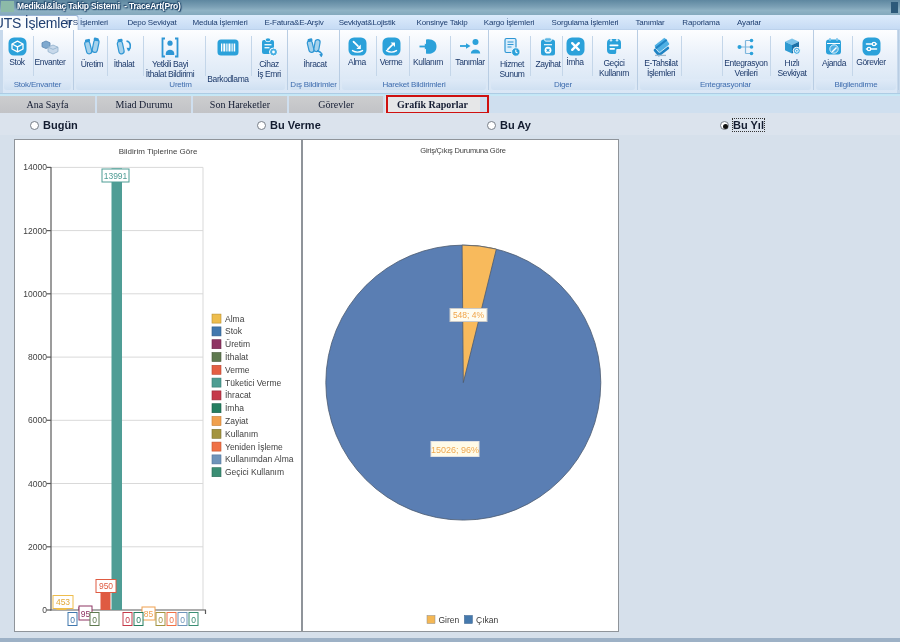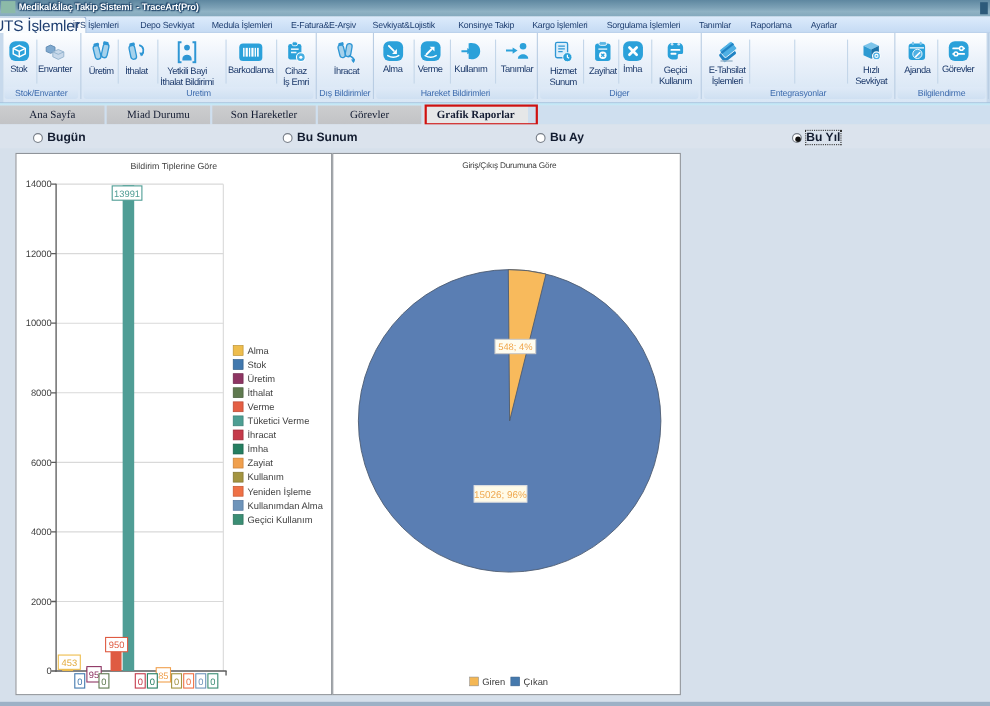--- a/index.html
+++ b/index.html
@@ -152,21 +152,21 @@
         <rect x="0.5" y="0.5" width="21" height="16" rx="3.5" fill="#2ba1da"></rect>
         <g fill="#fff">
           <rect x="4" y="4.5" width="1.3" height="8"></rect>
           <rect x="6.3" y="4.5" width="2" height="8"></rect>
           <rect x="9.3" y="4.5" width="1.2" height="8"></rect>
           <rect x="11.5" y="4.5" width="2" height="8"></rect>
           <rect x="14.5" y="4.5" width="1.2" height="8"></rect>
           <rect x="16.7" y="4.5" width="1.5" height="8"></rect>
         </g>
       </svg>
-      <div class="lbl" style="margin-top:3px">Barkodlama</div>
+      <div class="lbl" style="margin-top:19px">Barkodlama</div>
     </div>
 <div class="ritem" style="left:266px">
       <svg width="20" height="21" viewBox="0 0 20 21">
         <rect x="3" y="3" width="12" height="14" rx="2" fill="#2ba1da"></rect>
         <rect x="6.5" y="1" width="5" height="3.6" rx="1.5" fill="#2ba1da" stroke="#fff" stroke-width="0.8"></rect>
         <rect x="5.5" y="7" width="7" height="1.4" fill="#fff" opacity="0.9"></rect>
         <rect x="5.5" y="10" width="5" height="1.4" fill="#fff" opacity="0.9"></rect>
         <circle cx="14.5" cy="15" r="4" fill="#45aee2" stroke="#fff" stroke-width="1"></circle>
         <circle cx="14.5" cy="15" r="1.4" fill="#fff"></circle>
       </svg>
@@ -259,20 +259,32 @@
       <svg width="23" height="20" viewBox="0 0 23 20">
         <g transform="rotate(-38 11 10)">
           <rect x="3" y="7.5" width="14" height="9" rx="1.5" fill="#1f83c4"></rect>
           <rect x="6" y="4.5" width="14" height="9" rx="1.5" fill="#4fb0e4" stroke="#fff" stroke-width="0.7"></rect>
           <rect x="6" y="6.8" width="14" height="2" fill="#1f83c4"></rect>
         </g>
         <path d="M5 18.4h11" stroke="#9fb8cc" stroke-width="1.3"></path>
       </svg>
       <div class="lbl">E-Tahsilat<br>İşlemleri</div>
     </div>
+<div class="ritem" style="left:743px;width:70px">
+      <svg width="21" height="20" viewBox="0 0 21 20">
+        <g stroke="#7fb7dd" stroke-width="1.2" fill="none">
+          <path d="M4.5 10h5M9.5 3.5v13M9.5 3.5H14M9.5 10H14M9.5 16.5H14"></path>
+        </g>
+        <circle cx="3.5" cy="10" r="2" fill="#2ba1da"></circle>
+        <circle cx="15.5" cy="3.5" r="1.8" fill="#2ba1da"></circle>
+        <circle cx="15.5" cy="10" r="1.8" fill="#2ba1da"></circle>
+        <circle cx="15.5" cy="16.5" r="1.8" fill="#2ba1da"></circle>
+      </svg>
+      <div class="lbl">Entegrasyon<br>Verileri</div>
+    </div>
 <div class="ritem" style="left:789px">
       <svg width="21" height="20" viewBox="0 0 21 20">
         <path d="M10 1.5l7 3.2-7 3.2-7-3.2z" fill="#7cc4ea"></path>
         <path d="M3 4.7l7 3.2v8.6l-7-3.2z" fill="#2d9ad2"></path>
         <path d="M17 4.7l-7 3.2v8.6l7-3.2z" fill="#1b72a8"></path>
         <circle cx="14.8" cy="13.8" r="3.6" fill="#4fb0e4" stroke="#fff" stroke-width="1"></circle>
         <circle cx="14.8" cy="13.8" r="1.4" fill="none" stroke="#fff" stroke-width="1"></circle>
       </svg>
       <div class="lbl">Hızlı<br>Sevkiyat</div>
     </div>
@@ -306,21 +318,21 @@
   <div class="gtab sel" style="left:385px;width:95px">Grafik Raporlar</div>
 </div>
 <div id="redbox"></div>
 <div id="radiorow">
   <div class="radio" style="left:30px">
       <span class="rc"></span>
       <span>Bugün</span>
     </div>
   <div class="radio" style="left:257px">
       <span class="rc"></span>
-      <span>Bu Sunum</span>
+      <span>Bu Verme</span>
     </div>
   <div class="radio" style="left:487px">
       <span class="rc"></span>
       <span>Bu Ay</span>
     </div>
   <div class="radio" style="left:720px">
       <span class="rc on"></span>
       <span style="outline:1px dotted #333;">Bu Yıl</span>
     </div>
 </div>

